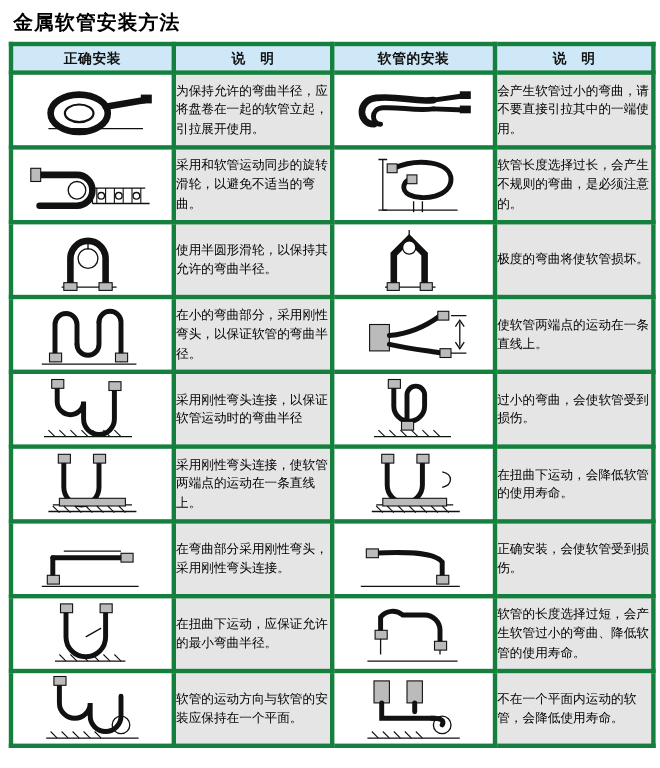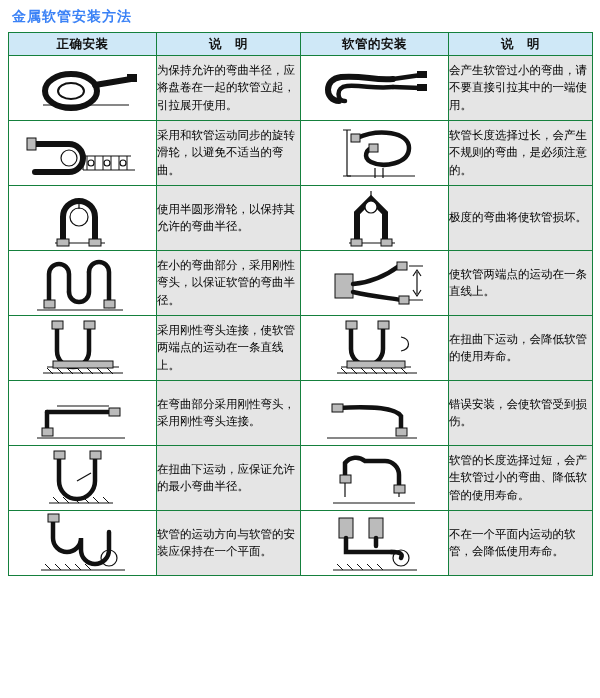--- a/index.html
+++ b/index.html
@@ -15,34 +15,34 @@
     overflow: hidden;
   }
   .page {
     width: 600px;
     height: 698px;
     position: relative;
     box-sizing: border-box;
     padding: 6px 8px 0 8px;
   }
   .title {
-    font-size: 14px;
+    font-size: 18px;
     font-weight: bold;
     letter-spacing: 1px;
     margin: 2px 0 6px 4px;
-    color: #3b82f6;
+    color: #000000;
   }
   table.matrix {
     border-collapse: collapse;
     width: 584px;
     table-layout: fixed;
     border: 1px solid #2a2ac0;
   }
   table.matrix td, table.matrix th {
-    border: 1px solid #15803d;
+    border: 4px solid #15803d;
     vertical-align: middle;
     padding: 0;
   }
   thead th {
     background: #cfe8f7;
     color: #111;
     font-size: 12.5px;
     font-weight: bold;
     height: 22px;
     text-align: center;
@@ -199,20 +199,42 @@
             <rect x="94" y="44" width="10" height="8" class="gray"></rect>
             <path d="M104 14 L118 14 M104 48 L118 48" class="s1"></path>
             <path d="M112 20 L112 42" class="s1"></path>
             <path d="M108 24 L112 18 L116 24" class="s1"></path>
             <path d="M108 38 L112 44 L116 38" class="s1"></path>
           </svg>
         </td>
         <td class="note">使软管两端点的运动在一条直线上。</td>
       </tr>
 
+      <tr>
+        <td class="fig">
+          <svg width="140" height="62" viewBox="0 0 140 62">
+            <path d="M38 8 L38 24 A12 12 0 0 0 62 24 L62 40 A14 14 0 0 0 90 40 L90 12" class="thick2"></path>
+            <rect x="33" y="4" width="11" height="8" class="gray"></rect>
+            <rect x="85" y="6" width="11" height="8" class="gray"></rect>
+            <path d="M26 56 L106 56" class="s1"></path>
+            <path d="M30 50 L36 56 M40 50 L46 56 M50 50 L56 56 M60 50 L66 56 M70 50 L76 56 M80 50 L86 56 M90 50 L96 56" class="hatch"></path>
+          </svg>
+        </td>
+        <td class="note">采用刚性弯头连接，以保证软管运动时的弯曲半径</td>
+        <td class="fig">
+          <svg width="140" height="62" viewBox="0 0 140 62">
+            <path d="M52 8 L52 28 A14 14 0 0 0 80 28 L80 18 A8 8 0 0 0 64 18 L64 44" class="thick2"></path>
+            <rect x="47" y="4" width="11" height="8" class="gray"></rect>
+            <rect x="59" y="42" width="11" height="8" class="gray"></rect>
+            <path d="M34 56 L104 56" class="s1"></path>
+            <path d="M38 50 L44 56 M48 50 L54 56 M58 50 L64 56 M68 50 L74 56 M78 50 L84 56 M88 50 L94 56" class="hatch"></path>
+          </svg>
+        </td>
+        <td class="note">过小的弯曲，会使软管受到损伤。</td>
+      </tr>
 
       <tr>
         <td class="fig">
           <svg width="140" height="62" viewBox="0 0 140 62">
             <path d="M44 8 L44 34 A16 16 0 0 0 76 34 L76 8" class="thick2"></path>
             <rect x="39" y="4" width="11" height="8" class="gray"></rect>
             <rect x="71" y="4" width="11" height="8" class="gray"></rect>
             <path d="M34 50 L106 50" class="s1"></path>
             <rect x="40" y="44" width="60" height="7" class="gray"></rect>
             <path d="M30 56 L110 56" class="s1"></path>
@@ -248,21 +270,21 @@
         </td>
         <td class="note">在弯曲部分采用刚性弯头，采用刚性弯头连接。</td>
         <td class="fig">
           <svg width="140" height="62" viewBox="0 0 140 62">
             <path d="M32 26 C70 24 90 26 96 34 L96 48" class="thick2"></path>
             <rect x="27" y="22" width="11" height="8" class="gray"></rect>
             <rect x="91" y="46" width="11" height="8" class="gray"></rect>
             <path d="M22 56 L112 56" class="s1"></path>
           </svg>
         </td>
-        <td class="note">错误安装，会使软管受到损伤。</td>
+        <td class="note">正确安装，会使软管受到损伤。</td>
       </tr>
 
       <tr>
         <td class="fig">
           <svg width="140" height="62" viewBox="0 0 140 62">
             <path d="M46 8 L46 34 A18 18 0 0 0 82 34 L82 8" class="thick2"></path>
             <rect x="41" y="4" width="11" height="8" class="gray"></rect>
             <rect x="77" y="4" width="11" height="8" class="gray"></rect>
             <path d="M36 56 L100 56" class="s1"></path>
             <path d="M40 50 L46 56 M50 50 L56 56 M60 50 L66 56 M70 50 L76 56 M80 50 L86 56 M90 50 L96 56" class="hatch"></path>

